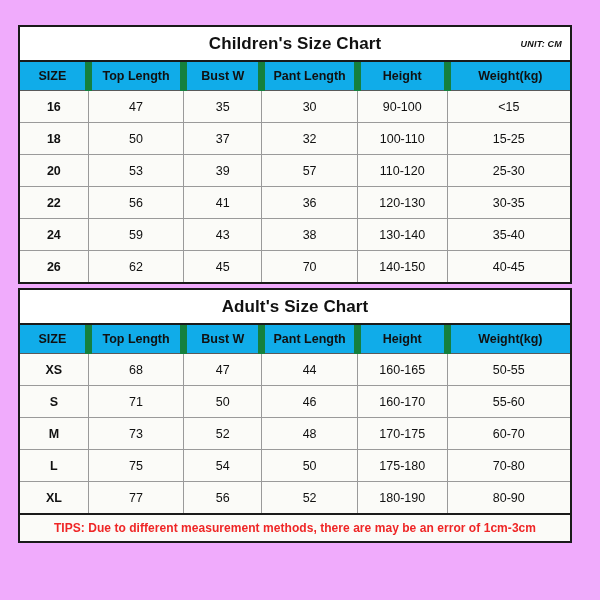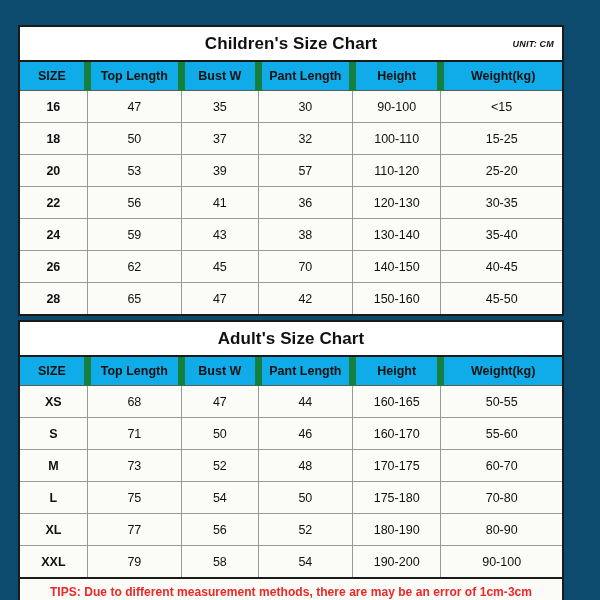--- a/index.html
+++ b/index.html
@@ -12,22 +12,22 @@
     background: #f4f4f0;
     font-family: "Liberation Sans", sans-serif;
     -webkit-font-smoothing: antialiased;
   }
 
   #page {
     position: relative;
     width: 600px;
     height: 600px;
     box-sizing: border-box;
-    padding: 25px 36px 22px 18px;
-    background: #0c4a6e;
+    padding: 25px 28px 22px 18px;
+    background: #f0abfc;
     display: flex;
     flex-direction: column;
   }
 
   .chart-block {
     border: 2px solid #1a1a1a;
     background: #fbfbf8;
     box-sizing: border-box;
   }
 
@@ -171,21 +171,21 @@
           <td>32</td>
           <td>100-110</td>
           <td>15-25</td>
         </tr>
         <tr>
           <td class="size-cell">20</td>
           <td>53</td>
           <td>39</td>
           <td>57</td>
           <td>110-120</td>
-          <td>25-20</td>
+          <td>25-30</td>
         </tr>
         <tr>
           <td class="size-cell">22</td>
           <td>56</td>
           <td>41</td>
           <td>36</td>
           <td>120-130</td>
           <td>30-35</td>
         </tr>
         <tr>
@@ -196,28 +196,20 @@
           <td>130-140</td>
           <td>35-40</td>
         </tr>
         <tr>
           <td class="size-cell">26</td>
           <td>62</td>
           <td>45</td>
           <td>70</td>
           <td>140-150</td>
           <td>40-45</td>
-        </tr>
-        <tr>
-          <td class="size-cell">28</td>
-          <td>65</td>
-          <td>47</td>
-          <td>42</td>
-          <td>150-160</td>
-          <td>45-50</td>
         </tr>
       </tbody>
     </table>
   </div>
 
   <div class="chart-block adult">
 
     <div class="title-bar">
       <span class="title-text">Adult's Size Chart</span>
     </div>
@@ -275,28 +267,20 @@
           <td>70-80</td>
         </tr>
         <tr>
           <td class="size-cell">XL</td>
           <td>77</td>
           <td>56</td>
           <td>52</td>
           <td>180-190</td>
           <td>80-90</td>
         </tr>
-        <tr>
-          <td class="size-cell">XXL</td>
-          <td>79</td>
-          <td>58</td>
-          <td>54</td>
-          <td>190-200</td>
-          <td>90-100</td>
-        </tr>
       </tbody>
     </table>
 
     <div class="tips-bar">
       <span class="tips-text">TIPS: Due to different measurement methods, there are may be an error of 1cm-3cm</span>
     </div>
   </div>
 
 </div>
 

